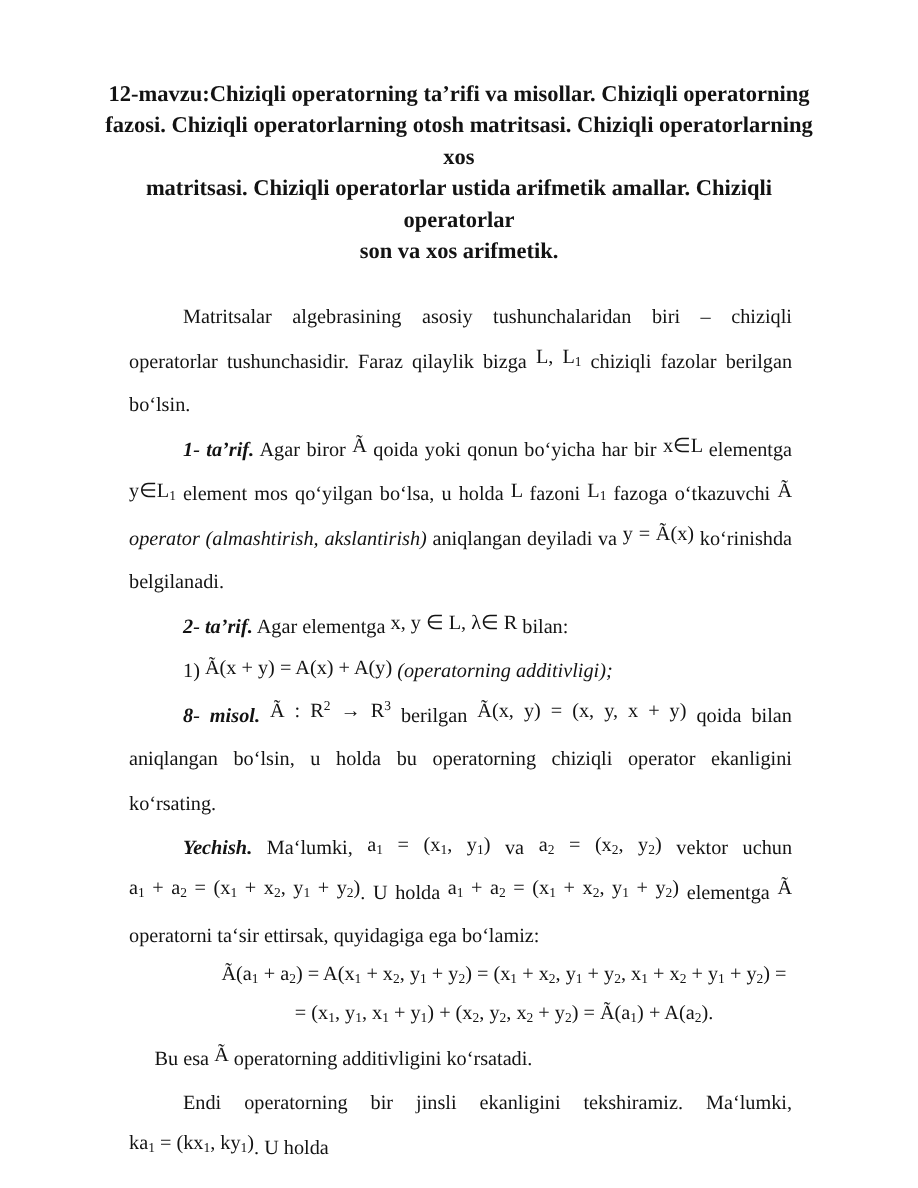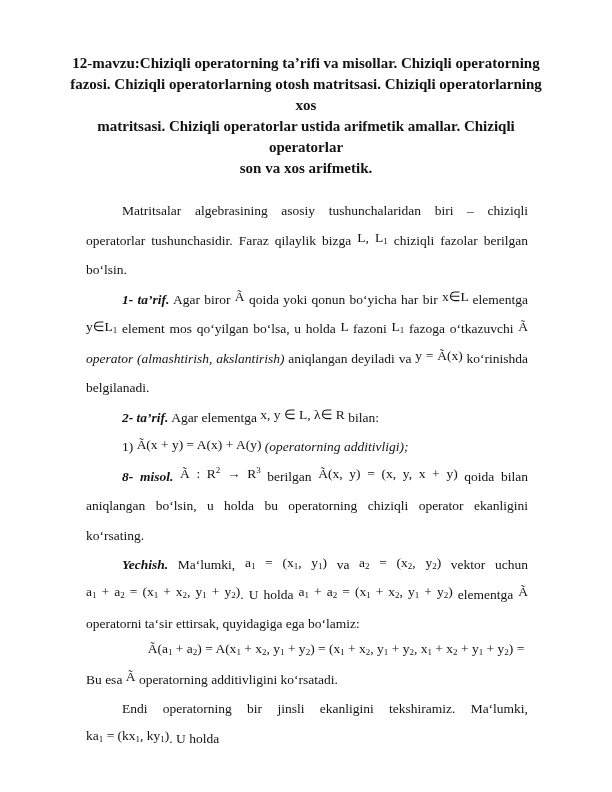--- a/index.html
+++ b/index.html
@@ -25,21 +25,21 @@
   .doc-body {
     margin: 17px 84px 0 86px;
     font-size: 13.5px;
     line-height: 29.5px;
   }
   p.para {
     margin: 0;
     text-align: justify;
   }
   p.k-indent { text-indent: 36px; }
-  p.k-flush  { text-indent: 0; }
+  p.k-flush  { text-indent: 0; margin-left: 17px; }
   p.k-equation {
     text-align: center;
     text-indent: 0;
     padding-left: 58px;
     line-height: 26px;
   }
   .run-n { }
   .run-b { font-weight: bold; font-style: italic; }
   .run-i { font-style: italic; }
   .run-m {
@@ -65,16 +65,17 @@
     <div>son va xos arifmetik.</div>
   </div>
   <div class="doc-body">
       <p class="para k-indent"><span class="run-n">Matritsalar algebrasining asosiy tushunchalaridan biri – chiziqli operatorlar tushunchasidir. Faraz qilaylik bizga </span><span class="run-m">L, L<sub>1</sub></span><span class="run-n"> chiziqli fazolar berilgan bo‘lsin.</span></p>
       <p class="para k-indent"><span class="run-b">1- ta’rif.</span><span class="run-n"> Agar biror </span><span class="run-m">Ã</span><span class="run-n"> qoida yoki qonun bo‘yicha har bir </span><span class="run-m">x∈L</span><span class="run-n"> elementga </span><span class="run-m">y∈L<sub>1</sub></span><span class="run-n"> element mos qo‘yilgan bo‘lsa, u holda </span><span class="run-m">L</span><span class="run-n"> fazoni </span><span class="run-m">L<sub>1</sub></span><span class="run-n"> fazoga o‘tkazuvchi </span><span class="run-m">Ã</span><span class="run-n"> </span><span class="run-i">operator (almashtirish, akslantirish)</span><span class="run-n"> aniqlangan deyiladi va </span><span class="run-m">y = Ã(x)</span><span class="run-n"> ko‘rinishda belgilanadi.</span></p>
       <p class="para k-indent"><span class="run-b">2- ta’rif.</span><span class="run-n"> Agar elementga </span><span class="run-m">x, y ∈ L, λ∈ R</span><span class="run-n"> bilan:</span></p>
       <p class="para k-indent"><span class="run-n">1) </span><span class="run-m">Ã(x + y) = A(x) + A(y)</span><span class="run-i"> (operatorning additivligi);</span></p>
       <p class="para k-indent"><span class="run-b">8- misol.</span><span class="run-n"> </span><span class="run-m">Ã : R<sup>2</sup> → R<sup>3</sup></span><span class="run-n"> berilgan </span><span class="run-m">Ã(x, y) = (x, y, x + y)</span><span class="run-n"> qoida bilan aniqlangan bo‘lsin, u holda bu operatorning chiziqli operator ekanligini ko‘rsating.</span></p>
       <p class="para k-indent"><span class="run-b">Yechish.</span><span class="run-n"> Ma‘lumki, </span><span class="run-m">a<sub>1</sub> = (x<sub>1</sub>, y<sub>1</sub>)</span><span class="run-n"> va </span><span class="run-m">a<sub>2</sub> = (x<sub>2</sub>, y<sub>2</sub>)</span><span class="run-n"> vektor uchun </span><span class="run-m">a<sub>1</sub> + a<sub>2</sub> = (x<sub>1</sub> + x<sub>2</sub>, y<sub>1</sub> + y<sub>2</sub>)</span><span class="run-n">. U holda </span><span class="run-m">a<sub>1</sub> + a<sub>2</sub> = (x<sub>1</sub> + x<sub>2</sub>, y<sub>1</sub> + y<sub>2</sub>)</span><span class="run-n"> elementga </span><span class="run-m">Ã</span><span class="run-n"> operatorni ta‘sir ettirsak, quyidagiga ega bo‘lamiz:</span></p>
       <p class="para k-equation"><span class="run-m">Ã(a<sub>1</sub> + a<sub>2</sub>) = A(x<sub>1</sub> + x<sub>2</sub>, y<sub>1</sub> + y<sub>2</sub>) = (x<sub>1</sub> + x<sub>2</sub>, y<sub>1</sub> + y<sub>2</sub>, x<sub>1</sub> + x<sub>2</sub> + y<sub>1</sub> + y<sub>2</sub>) =</span></p>
+      <p class="para k-equation"><span class="run-m">= (x<sub>1</sub>, y<sub>1</sub>, x<sub>1</sub> + y<sub>1</sub>) + (x<sub>2</sub>, y<sub>2</sub>, x<sub>2</sub> + y<sub>2</sub>) = Ã(a<sub>1</sub>) + A(a<sub>2</sub>).</span></p>
       <p class="para k-flush"><span class="run-n">Bu esa </span><span class="run-m">Ã</span><span class="run-n"> operatorning additivligini ko‘rsatadi.</span></p>
       <p class="para k-indent"><span class="run-n">Endi operatorning bir jinsli ekanligini tekshiramiz. Ma‘lumki, </span><span class="run-m">ka<sub>1</sub> = (kx<sub>1</sub>, ky<sub>1</sub>)</span><span class="run-n">. U holda</span></p>
     </div>
 </div>
 
 </body></html>

